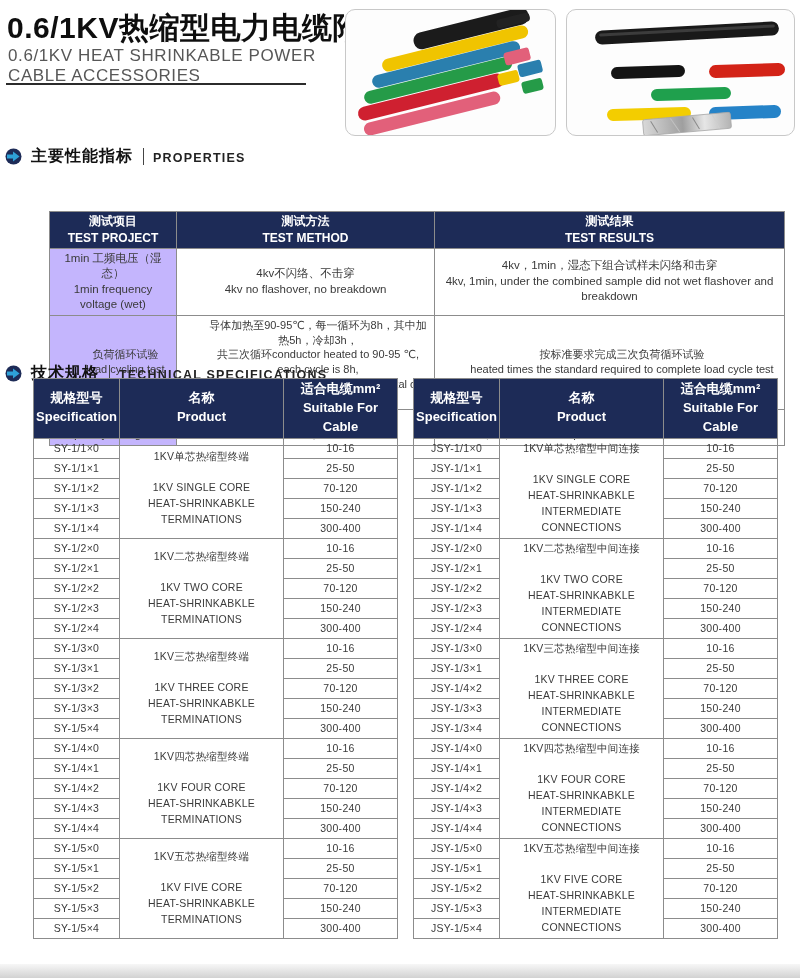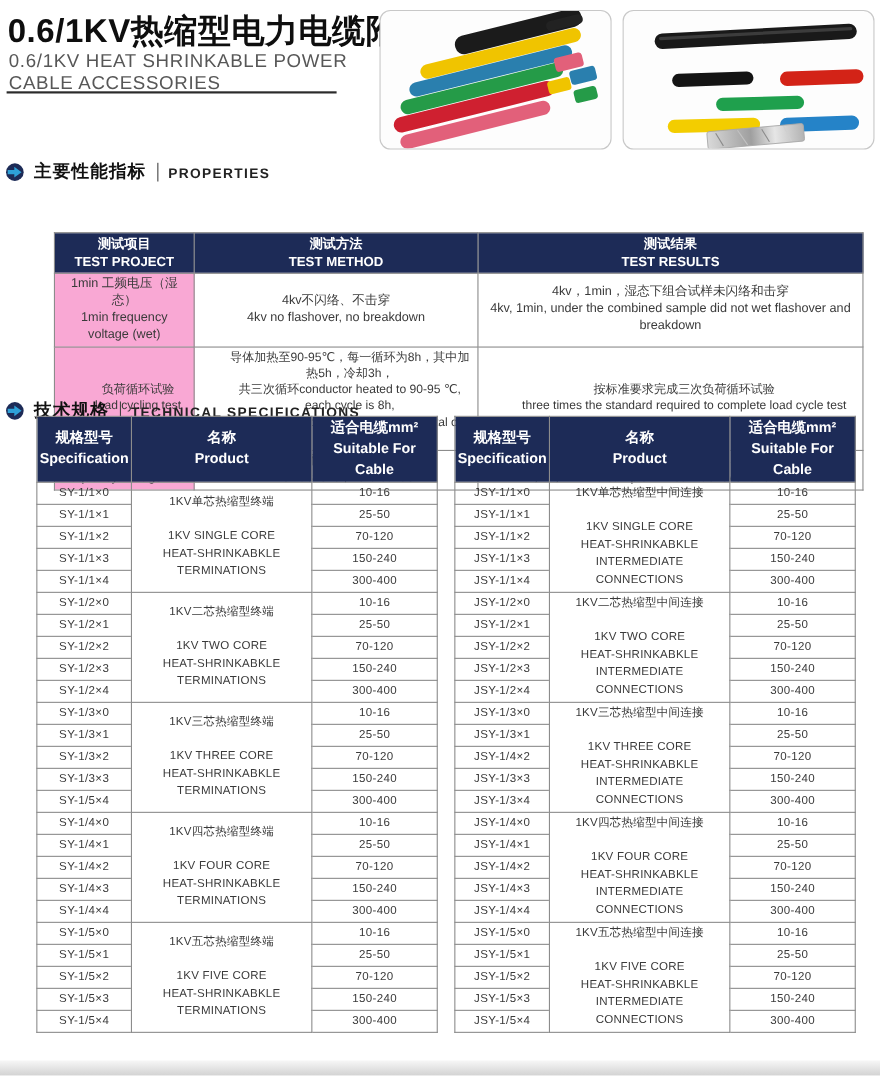--- a/index.html
+++ b/index.html
@@ -24,21 +24,21 @@
   .heading-specs{top:360px;}
 
   
   table{border-collapse:collapse;table-layout:fixed;}
   th,td{border:1px solid #8c8c8c;text-align:center;vertical-align:middle;white-space:pre-line;box-sizing:border-box;}
   th{background:#1d2b57;color:#fff;font-weight:bold;}
 
   .props-table{position:absolute;left:49px;top:175px;width:735px;margin-top:36px;}
   .props-table th{font-size:12px;line-height:1.4;height:36px;}
   .props-table td{font-size:11.5px;color:#3a3a3a;line-height:1.35;padding:2px 4px;}
-  .props-table td.col-project{background:#f9a8d4;}
+  .props-table td.col-project{background:#c4b5fd;}
   .props-table tbody tr:nth-child(1) td{height:42px;}
   .props-table tbody tr:nth-child(2) td{height:46px;font-size:11px;padding-left:29px;}
   .props-table tbody tr:nth-child(3) td{height:36px;}
 
   
   .spec-table{position:absolute;top:378px;width:364px;}
   .spec-table-left{left:33px;}
   .spec-table-right{left:413px;}
   .spec-table th{height:46px;line-height:1.45;}
   .spec-table th{font-size:13px;}
@@ -137,21 +137,21 @@
           <td>4kv，1min，湿态下组合试样未闪络和击穿
 4kv, 1min, under the combined sample did not wet flashover and breakdown</td>
         </tr>
         <tr>
           <td class="col-project">负荷循环试验
 load cycling test</td>
           <td>导体加热至90-95℃，每一循环为8h，其中加热5h，冷却3h，
 共三次循环conductor heated to 90-95 ℃, each cycle is 8h,
 including heating 5h, cooling 3h, a total of three cycles</td>
           <td>按标准要求完成三次负荷循环试验
-three times the standard required to complete load cycle test</td>
+heated times the standard required to complete load cycle test</td>
         </tr>
         <tr>
           <td class="col-project">工频电压试验
 frequency voltage test</td>
           <td>2.4kv不闪络，不击穿
 2.4kv no flashover, no breakdown</td>
           <td>2.4kv，4h，组合试样未闪络和击穿
 2.4kv, 4h, mix the sample without flashover and breakdown</td>
         </tr>
       </tbody>

